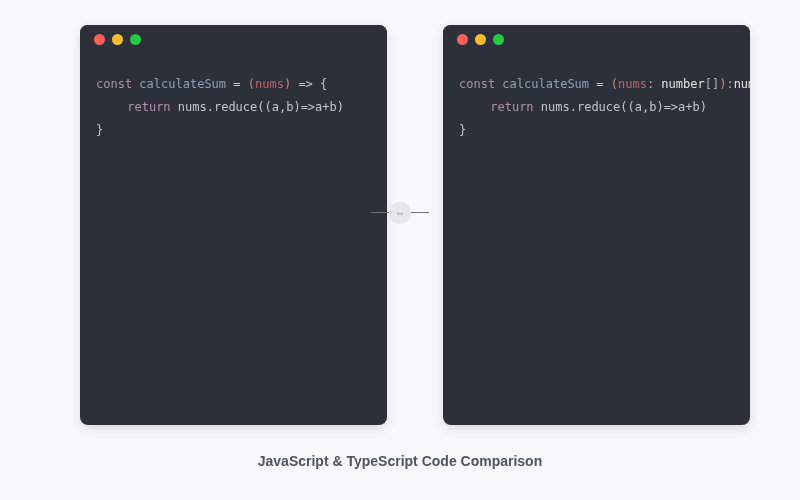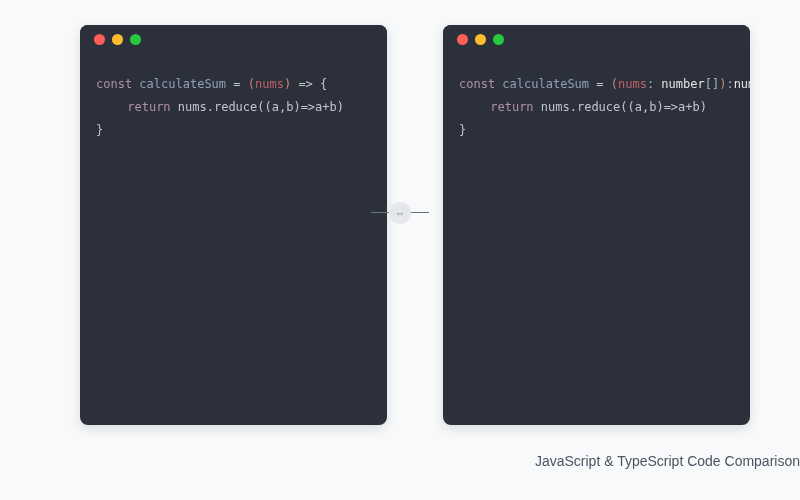--- a/index.html
+++ b/index.html
@@ -78,25 +78,25 @@
       height: 22px;
       background: #e5e7eb;
       border-radius: 50%;
       display: flex;
       align-items: center;
       justify-content: center;
       color: #6b7280;
       font-size: 10px;
     }
     .caption {
-      text-align: right;
+      text-align: center;
       margin-top: 28px;
       font-size: 14px;
       color: #4b5563;
-      font-weight: 400;
+      font-weight: 700;
     }
   </style>
 </head>
 <body>
 
 <div class="panels">
 
   <div class="code-window">
     <div class="titlebar">
       <span class="dot dot-close"></span>

